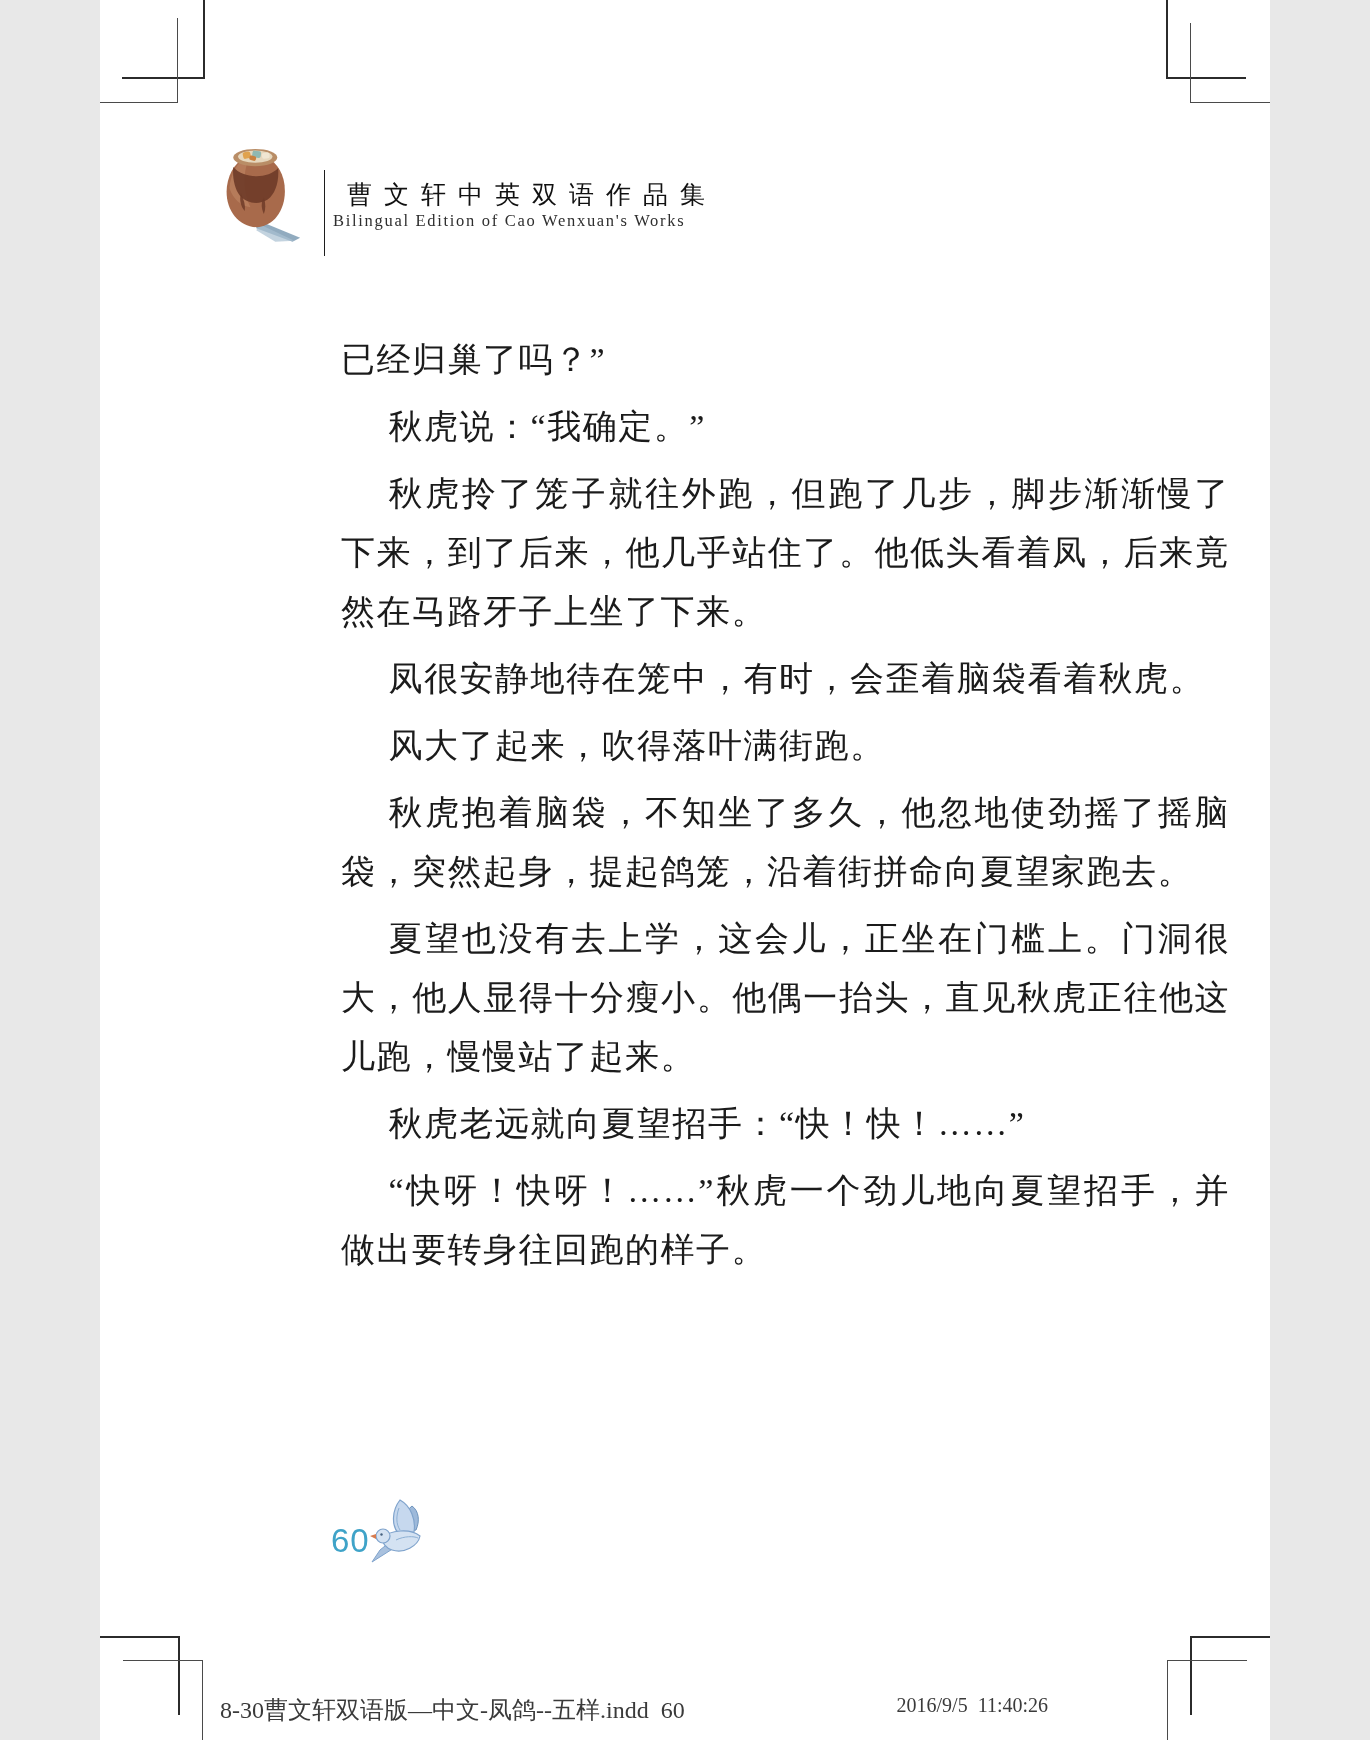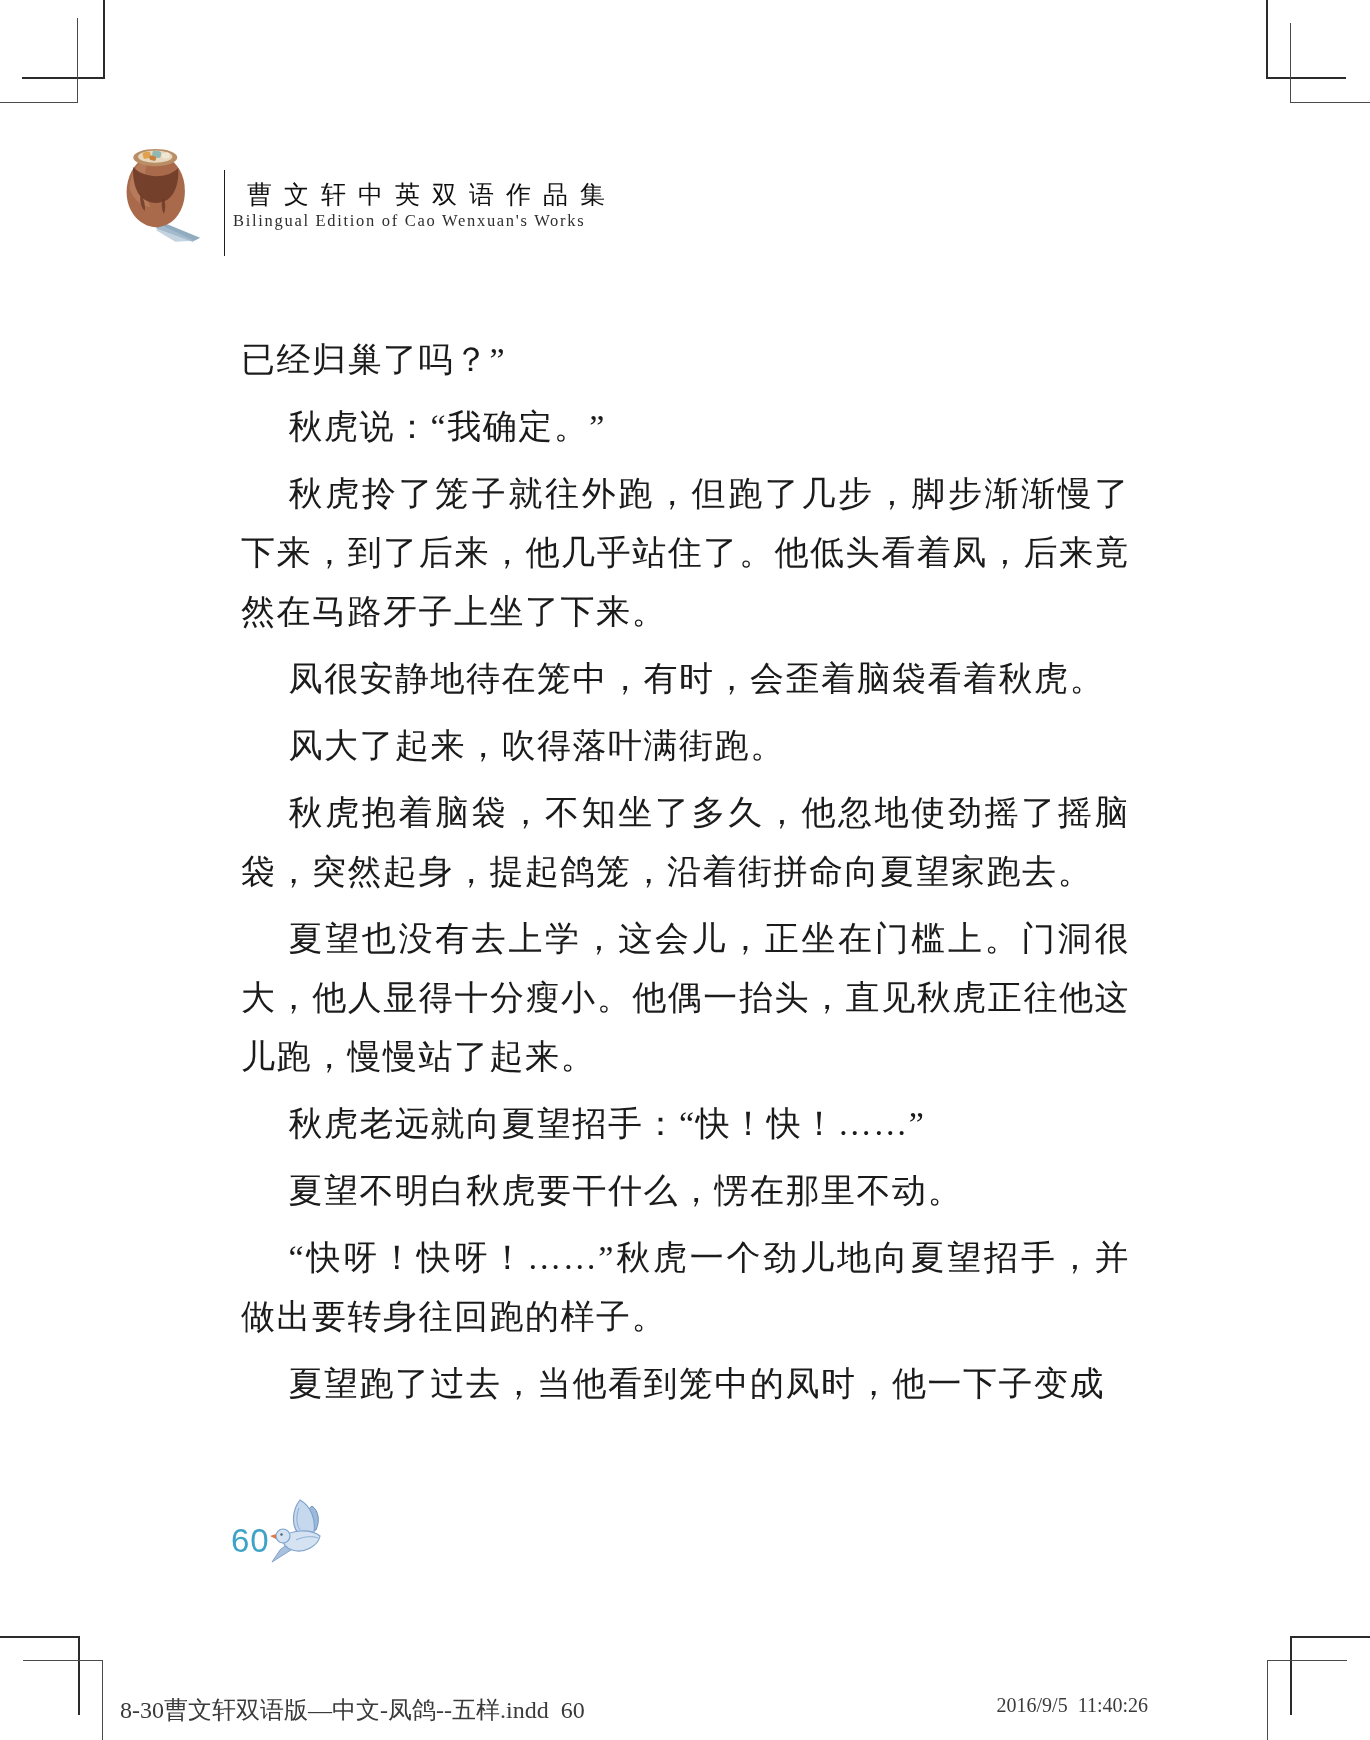--- a/index.html
+++ b/index.html
@@ -1,18 +1,18 @@
 <!DOCTYPE html>
 <html><head>
 <meta charset="utf-8">
 <style>
   html,body{margin:0;padding:0;background:#e8e8e8;}
   #page{
     position:relative;
-    width:1370px;height:1740px;
+    width:1170px;height:1740px;
     background:#ffffff;
     margin:0 auto;
     overflow:hidden;
     font-family:"Liberation Serif","DejaVu Serif",serif;
   }
 
   
   .crop{position:absolute;pointer-events:none;}
   .crop.tl-a{left:22px;top:0;width:81px;height:77px;border-right:2px solid #2b2b2b;border-bottom:2px solid #2b2b2b;}
   .crop.tl-b{left:0;top:18px;width:77px;height:84px;border-right:1px solid #4a4a4a;border-bottom:1px solid #4a4a4a;}
@@ -108,23 +108,21 @@
 
   <div class="body-text">
     <p class="noindent">已经归巢了吗？”</p>
     <p>秋虎说：“我确定。”</p>
     <p>秋虎拎了笼子就往外跑，但跑了几步，脚步渐渐慢了下来，到了后来，他几乎站住了。他低头看着凤，后来竟然在马路牙子上坐了下来。</p>
     <p>凤很安静地待在笼中，有时，会歪着脑袋看着秋虎。</p>
     <p>风大了起来，吹得落叶满街跑。</p>
     <p>秋虎抱着脑袋，不知坐了多久，他忽地使劲摇了摇脑袋，突然起身，提起鸽笼，沿着街拼命向夏望家跑去。</p>
     <p>夏望也没有去上学，这会儿，正坐在门槛上。门洞很大，他人显得十分瘦小。他偶一抬头，直见秋虎正往他这儿跑，慢慢站了起来。</p>
     <p>秋虎老远就向夏望招手：“快！快！……”</p>
-    <p>夏望不明白秋虎要干什么，愣在那里不动。</p>
     <p>“快呀！快呀！……”秋虎一个劲儿地向夏望招手，并做出要转身往回跑的样子。</p>
-    <p>夏望跑了过去，当他看到笼中的凤时，他一下子变成</p>
   </div>
 
   <div class="page-num">60</div>
   <div class="page-bird">
     <svg viewBox="0 0 74 76" width="74" height="76">
 
       <path d="M46,10 C38,16 36,28 40,36 L50,34 C54,25 53,15 46,10 Z" fill="#9db9da" stroke="#6f94bd" stroke-width="1"></path>
 
       <path d="M34,4 C26,14 25,30 33,38 L48,36 C50,24 45,10 34,4 Z" fill="#c6d8ee" stroke="#7fa3cc" stroke-width="1.2"></path>
       <path d="M33,12 C30,20 30,28 34,34" fill="none" stroke="#8db0d4" stroke-width="1"></path>

